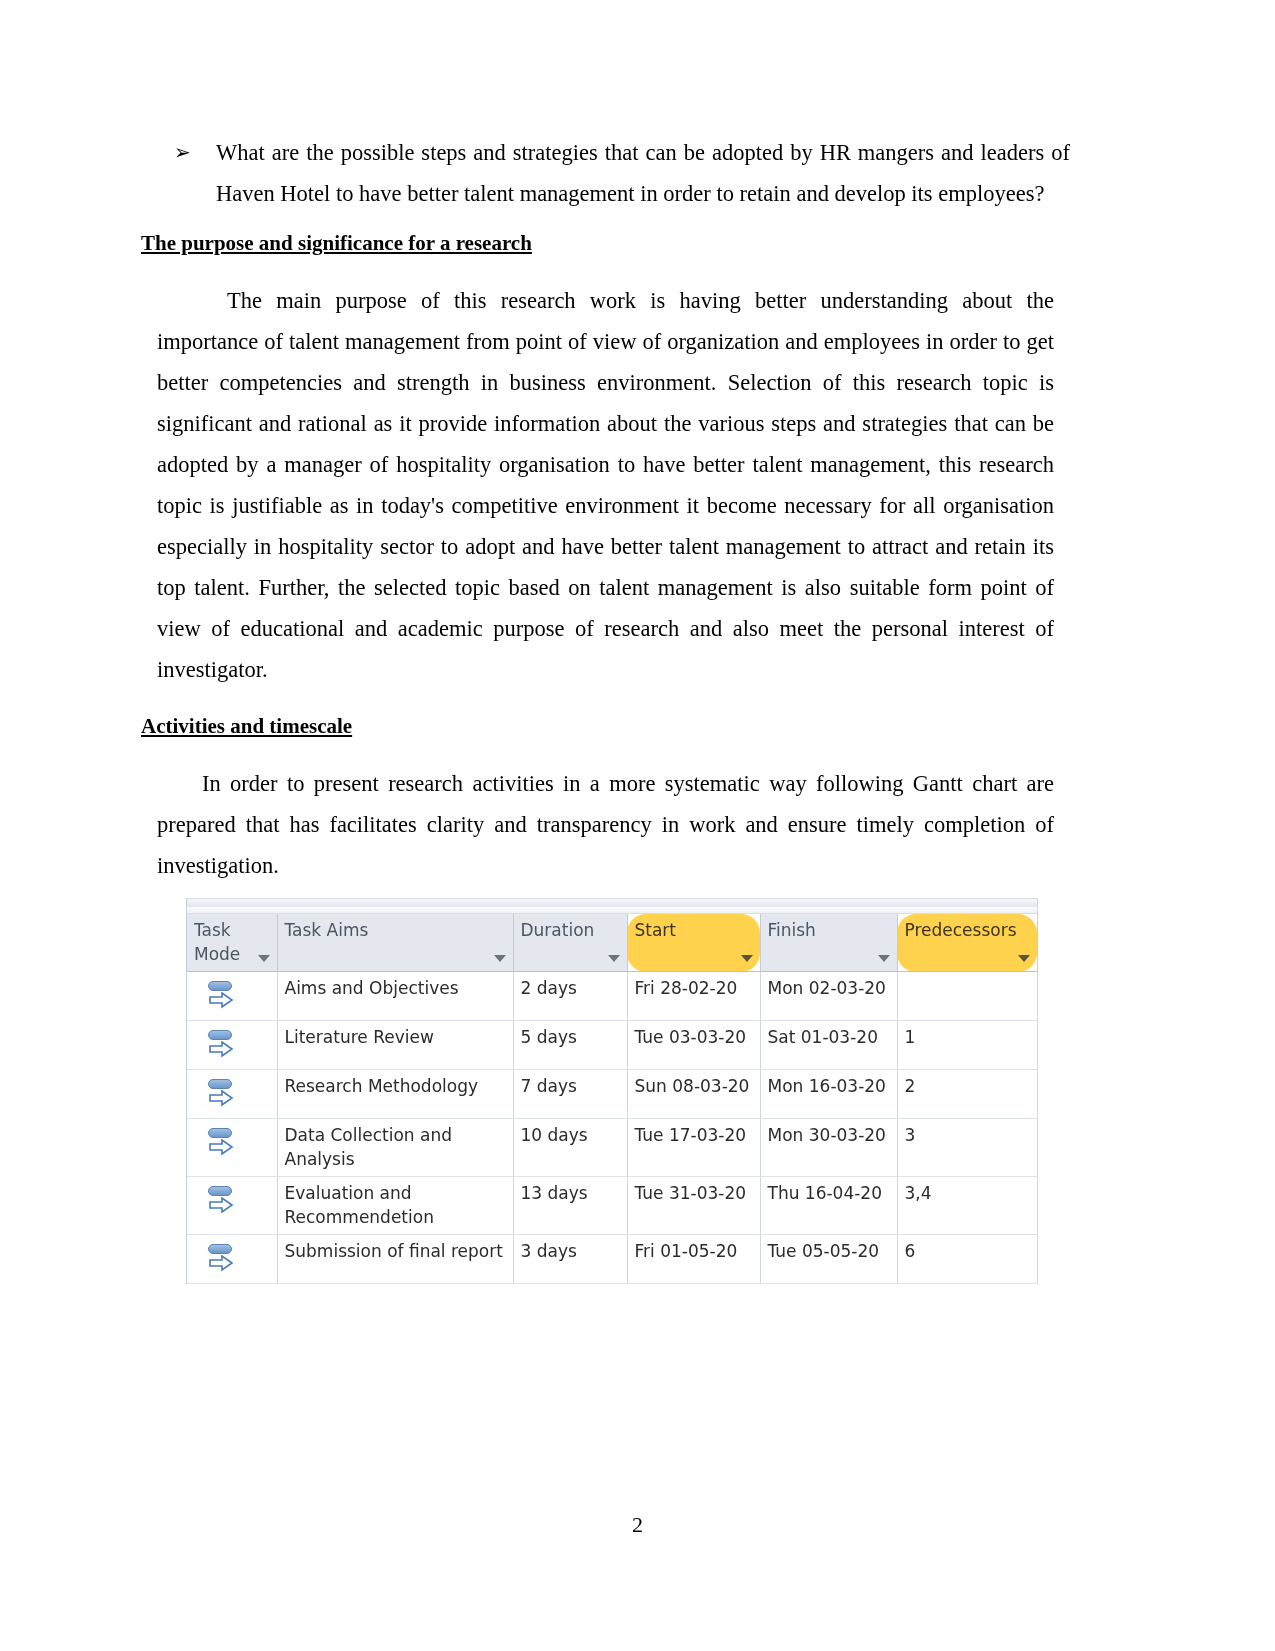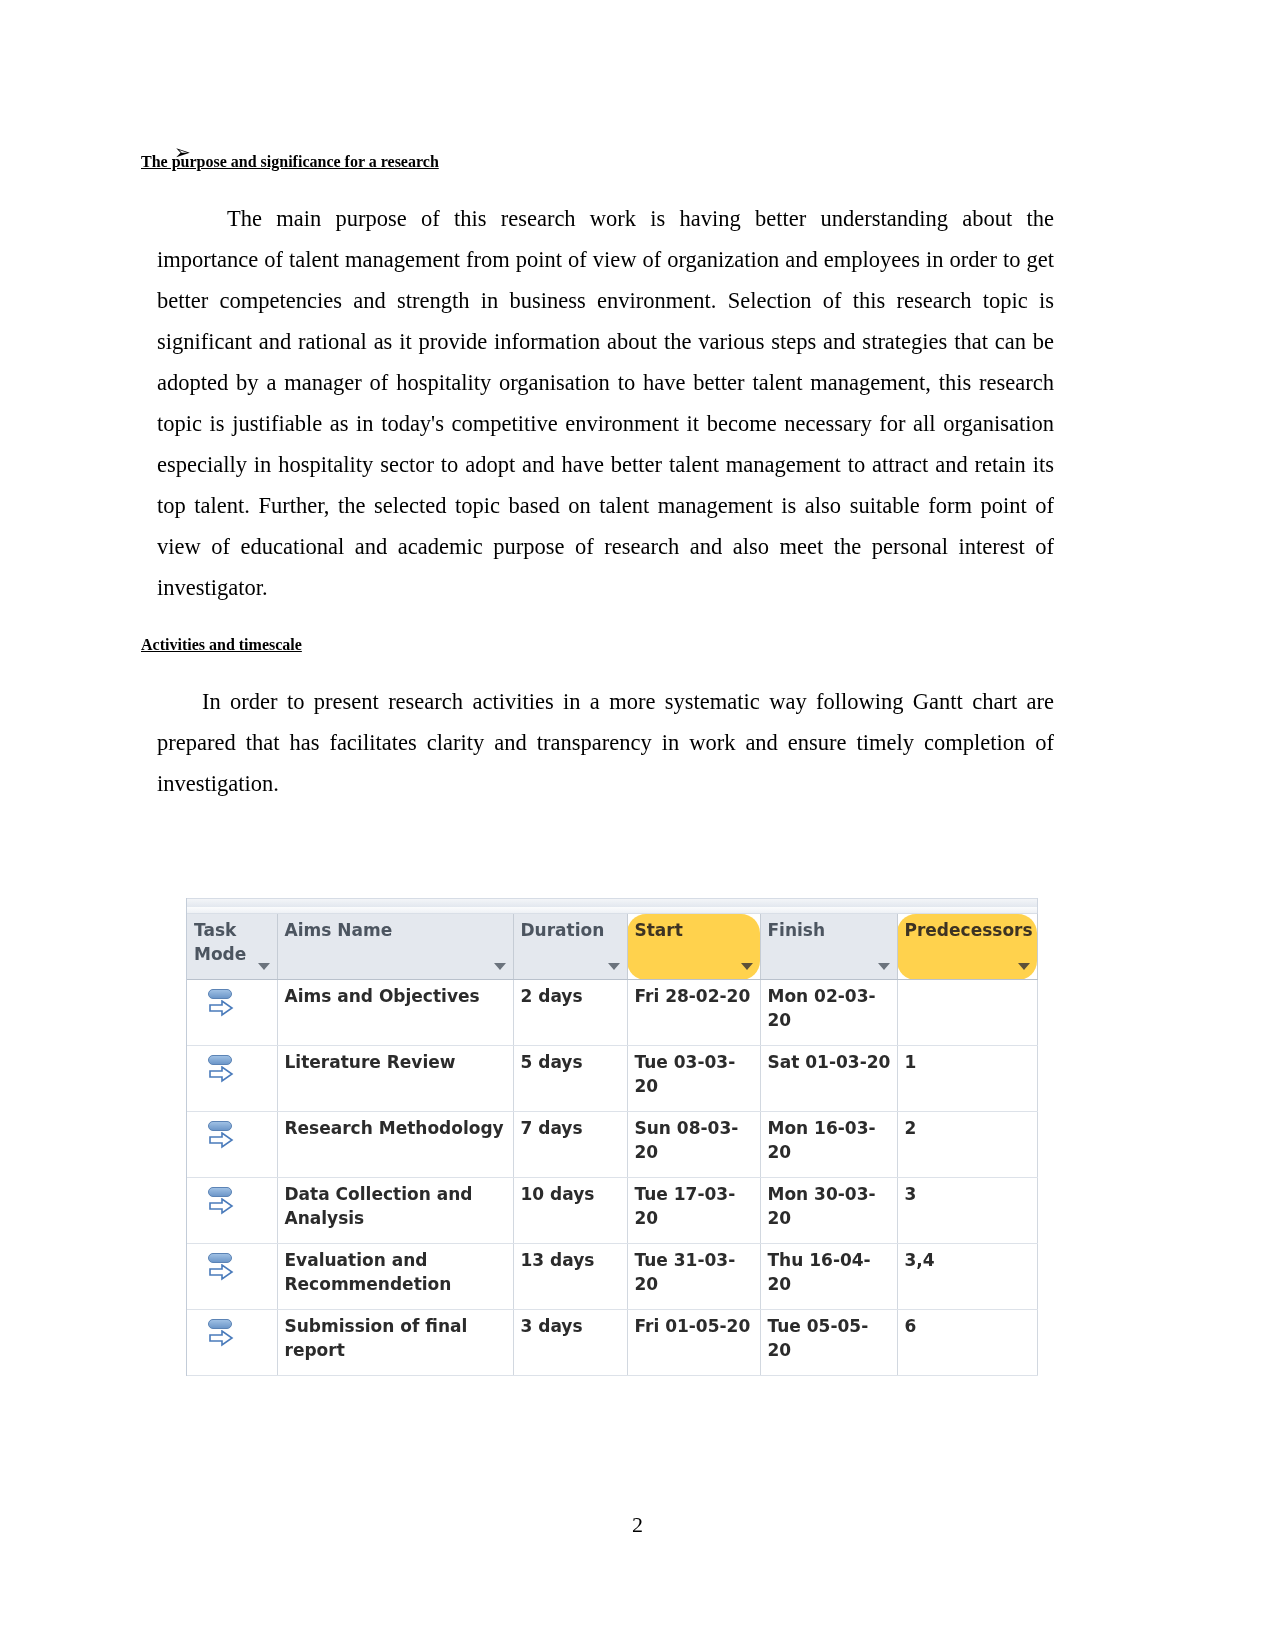--- a/index.html
+++ b/index.html
@@ -38,21 +38,21 @@
   .bullet-item .arrow-glyph {
     position: absolute;
     left: 33px;
     top: 0;
     font-size: 20px;
     line-height: 41px;
     font-family: "DejaVu Sans", sans-serif;
   }
 
   .section-heading {
-    font-size: 16px;
+    font-size: 21px;
     line-height: 41px;
     text-decoration: underline;
     margin: 9px 12px 1px 0;
     display: block;
     width: fit-content;
   }
 
   .body-para {
     font-size: 22.5px;
     line-height: 41px;
@@ -88,26 +88,26 @@
   table.proj col.c-mode   { width: 90px; }
   table.proj col.c-name   { width: 236px; }
   table.proj col.c-dur    { width: 114px; }
   table.proj col.c-start  { width: 133px; }
   table.proj col.c-finish { width: 137px; }
   table.proj col.c-pred   { width: 140px; }
 
   table.proj th, table.proj td {
     border-right: 1px solid #d2d8e0;
     border-bottom: 1px solid #dde2e9;
-    padding: 4px 6px 13px 7px;
+    padding: 4px 6px 5px 7px;
     font-size: 17px;
     color: #2b2b2b;
     vertical-align: top;
     text-align: left;
-    font-weight: bold;
+    font-weight: normal;
     line-height: 24px;
     background: #ffffff;
   }
   table.proj th {
     background: #e4e8ee;
     color: #4c5560;
     border-bottom: 1px solid #b9c1cc;
     border-right: 1px solid #c5ccd5;
     height: 46px;
     position: relative;
@@ -159,20 +159,21 @@
 </style>
 </head>
 <body>
 
 <div class="page">
 
   <div class="content">
 
     <p class="bullet-item">
       <span class="arrow-glyph">➢</span>
+      <span>What are the possible steps and strategies that can be adopted by HR mangers and leaders of Haven Hotel to have better talent management in order to retain and develop its employees?</span>
     </p>
 
     <h2 class="section-heading">The purpose and significance for a research</h2>
 
     <p class="body-para indent-first">The main purpose of this research work is having better understanding about the importance of talent management from point of view of organization and employees in order to get better competencies and strength in business environment. Selection of this research topic is significant and rational as it provide information about the various steps and strategies that can be adopted by a manager of hospitality organisation to have better talent management, this research topic is justifiable as in today's competitive environment it become necessary for all organisation especially in hospitality sector to adopt and have better talent management to attract and retain its top talent. Further, the selected topic based on talent management is also suitable form point of view of educational and academic purpose of research and also meet the personal interest of investigator.</p>
 
     <h2 class="section-heading">Activities and timescale </h2>
 
     <p class="body-para indent-small">In order to present research activities in a more systematic way following Gantt chart are prepared that has facilitates clarity and transparency in work and ensure timely completion of investigation.</p>
 
@@ -190,21 +191,21 @@
           <col class="c-finish">
           <col class="c-pred">
       </colgroup>
       <thead>
         <tr>
           <th>
             <span class="th-inner">Task Mode</span>
             <span class="th-filter"></span>
           </th>
           <th>
-            <span class="th-inner">Aims Name</span>
+            <span class="th-inner">Task Aims</span>
             <span class="th-filter"></span>
           </th>
           <th>
             <span class="th-inner">Duration</span>
             <span class="th-filter"></span>
           </th>
           <th class="hl-yellow">
             <span class="th-inner">Start</span>
             <span class="th-filter"></span>
           </th>

